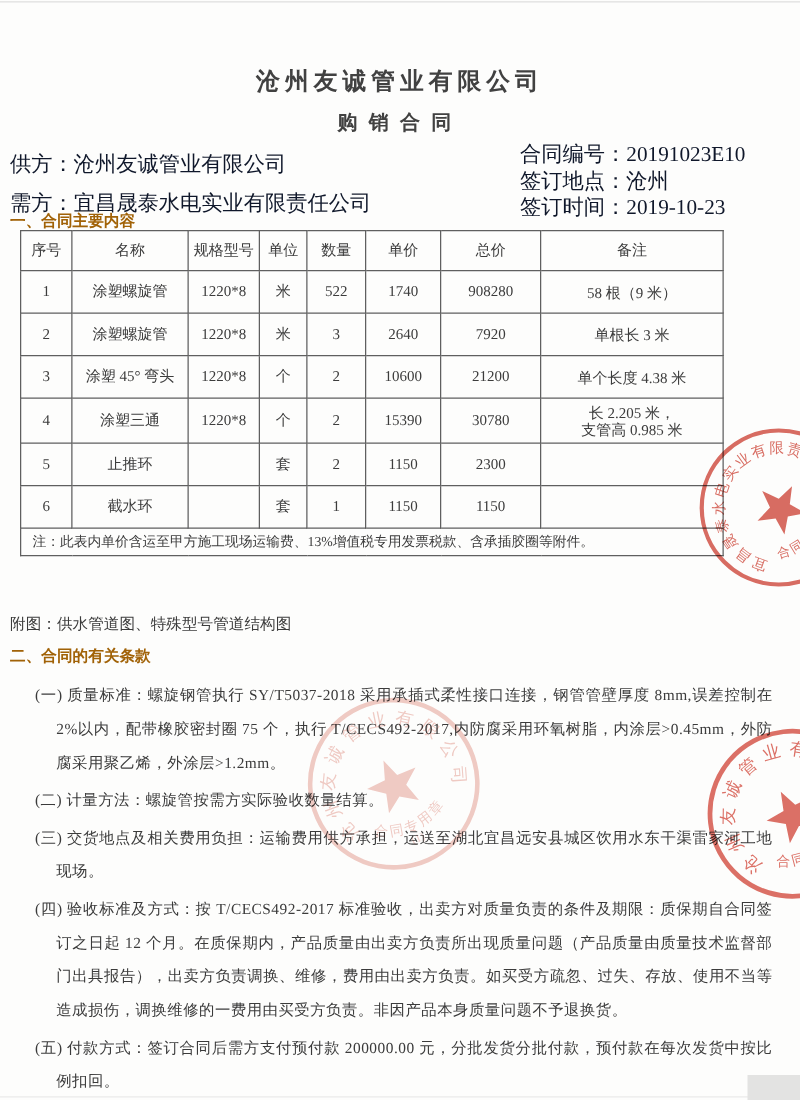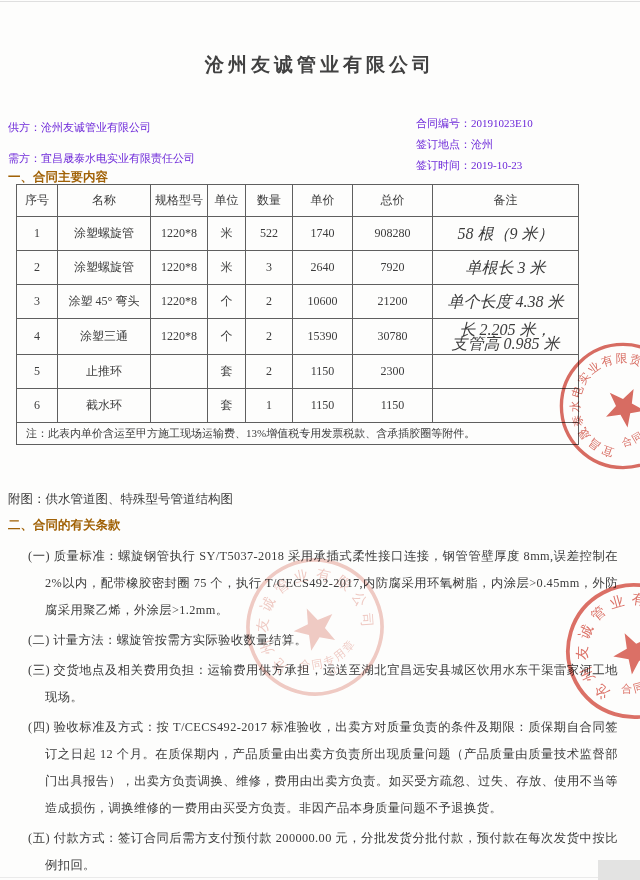--- a/index.html
+++ b/index.html
@@ -19,21 +19,21 @@
 
   .company-title{
     position:absolute;left:0;top:52px;width:640px;
     text-align:center;font-size:19px;font-weight:bold;letter-spacing:4px;color:#414141;
   }
   .contract-title{
     position:absolute;left:0;top:88px;width:640px;
     text-align:center;font-size:16px;font-weight:600;letter-spacing:9px;color:#414141;
   }
 
-  .info{position:absolute;font-size:11px;color:#6d28d9;white-space:nowrap;}
+  .info{position:absolute;font-size:17px;color:#0f172a;white-space:nowrap;}
   .info-supplier{left:8px;top:120px;}
   .info-buyer{left:8px;top:151px;}
   .info-right{left:416px;top:113px;line-height:21px;}
   .info-right div{white-space:nowrap;}
 
   .section-title{position:absolute;font-size:12.5px;font-weight:600;color:#a16207;}
   .section1{left:8px;top:169px;}
   .section2{left:8px;top:517px;}
   .attachment{position:absolute;left:8px;top:491px;font-size:12.5px;color:#3b3b3b;}
 
@@ -45,21 +45,21 @@
   table.items th,table.items td{
     border:1px solid #5f5f5f;
     text-align:center;vertical-align:middle;
     padding:0 2px;overflow:hidden;
   }
   table.items thead tr{height:32px;}
   table.items tbody tr{height:34px;}
   table.items tbody tr.row-4{height:36px;}
   table.items tbody tr.total-row{height:36px;}
   table.items tbody tr.note-row{height:22px;}
-  table.items td.remark{white-space:pre-line;font-size:16px;line-height:14px;font-style:italic;}
+  table.items td.remark{white-space:pre-line;font-size:12px;line-height:14px;}
   table.items td.note{
     text-align:left;font-size:11px;padding-left:9px;white-space:nowrap;
   }
   table.items th{font-weight:normal;}
 
   .clauses{
     position:absolute;left:28px;top:543px;width:590px;
     font-size:12.3px;line-height:27px;color:#3b3b3b;
     text-align:justify;letter-spacing:.4px;
   }
@@ -74,20 +74,21 @@
 </head>
 <body>
 
 <div class="page">
 
   <div class="scan-edge-top"></div>
   <div class="scan-edge-bottom"></div>
   <div class="scan-corner"></div>
 
   <div class="company-title">沧州友诚管业有限公司</div>
+  <div class="contract-title">购销合同</div>
 
   <div class="info info-supplier">供方：沧州友诚管业有限公司</div>
   <div class="info info-buyer">需方：宜昌晟泰水电实业有限责任公司</div>
   <div class="info info-right">
     <div>合同编号：20191023E10</div>
     <div>签订地点：沧州</div>
     <div>签订时间：2019-10-23</div>
   </div>
 
   <div class="section-title section1">一、合同主要内容</div>

